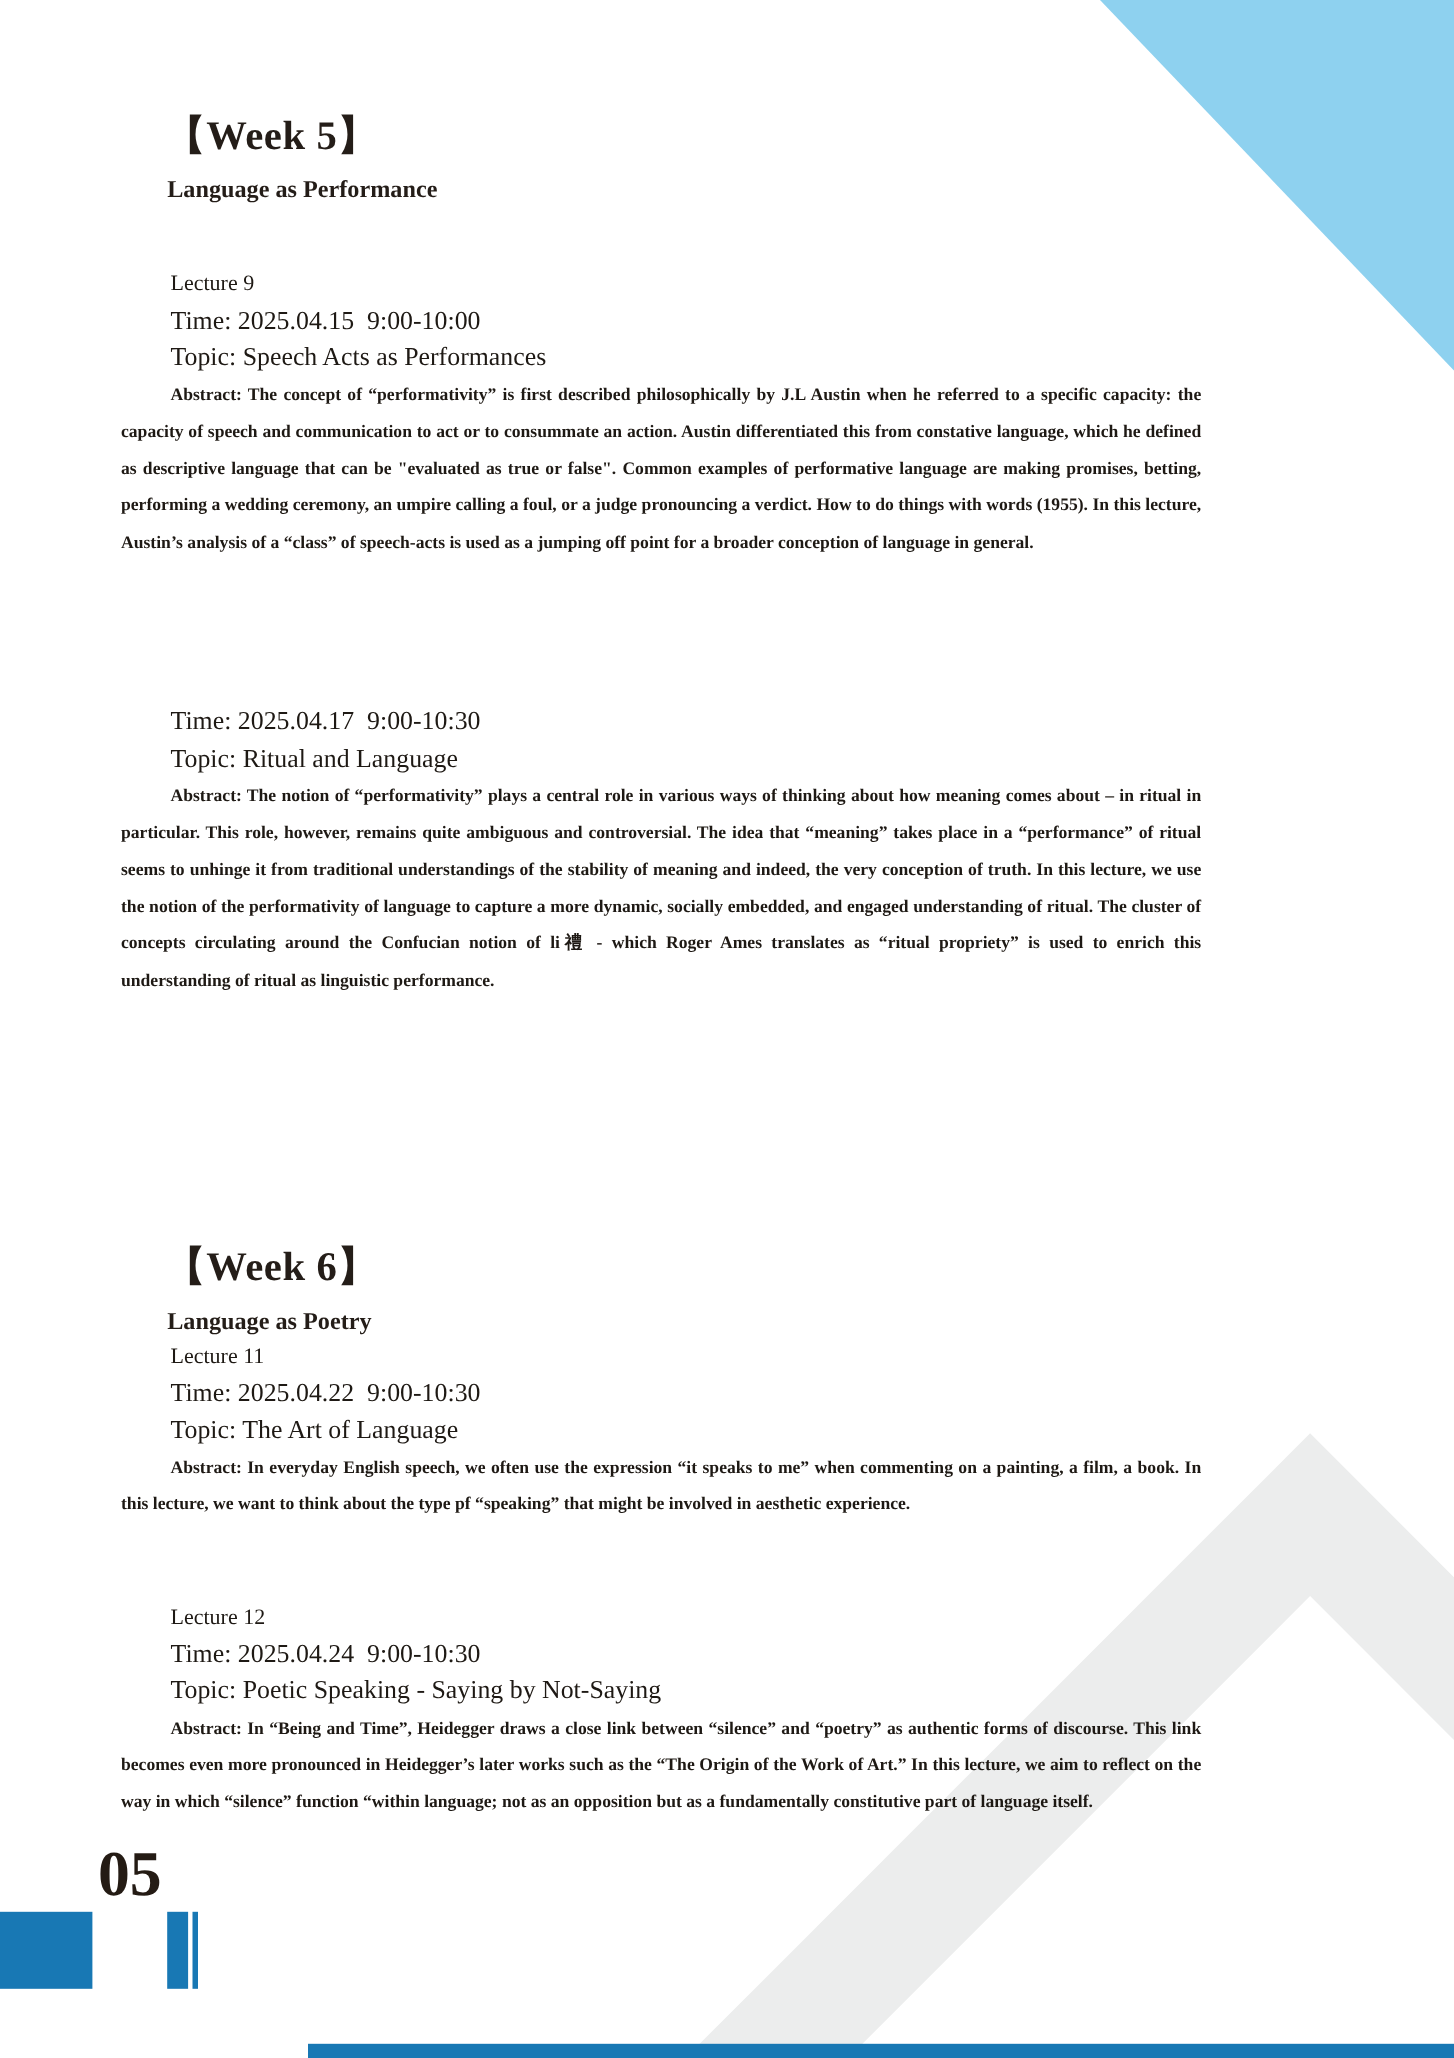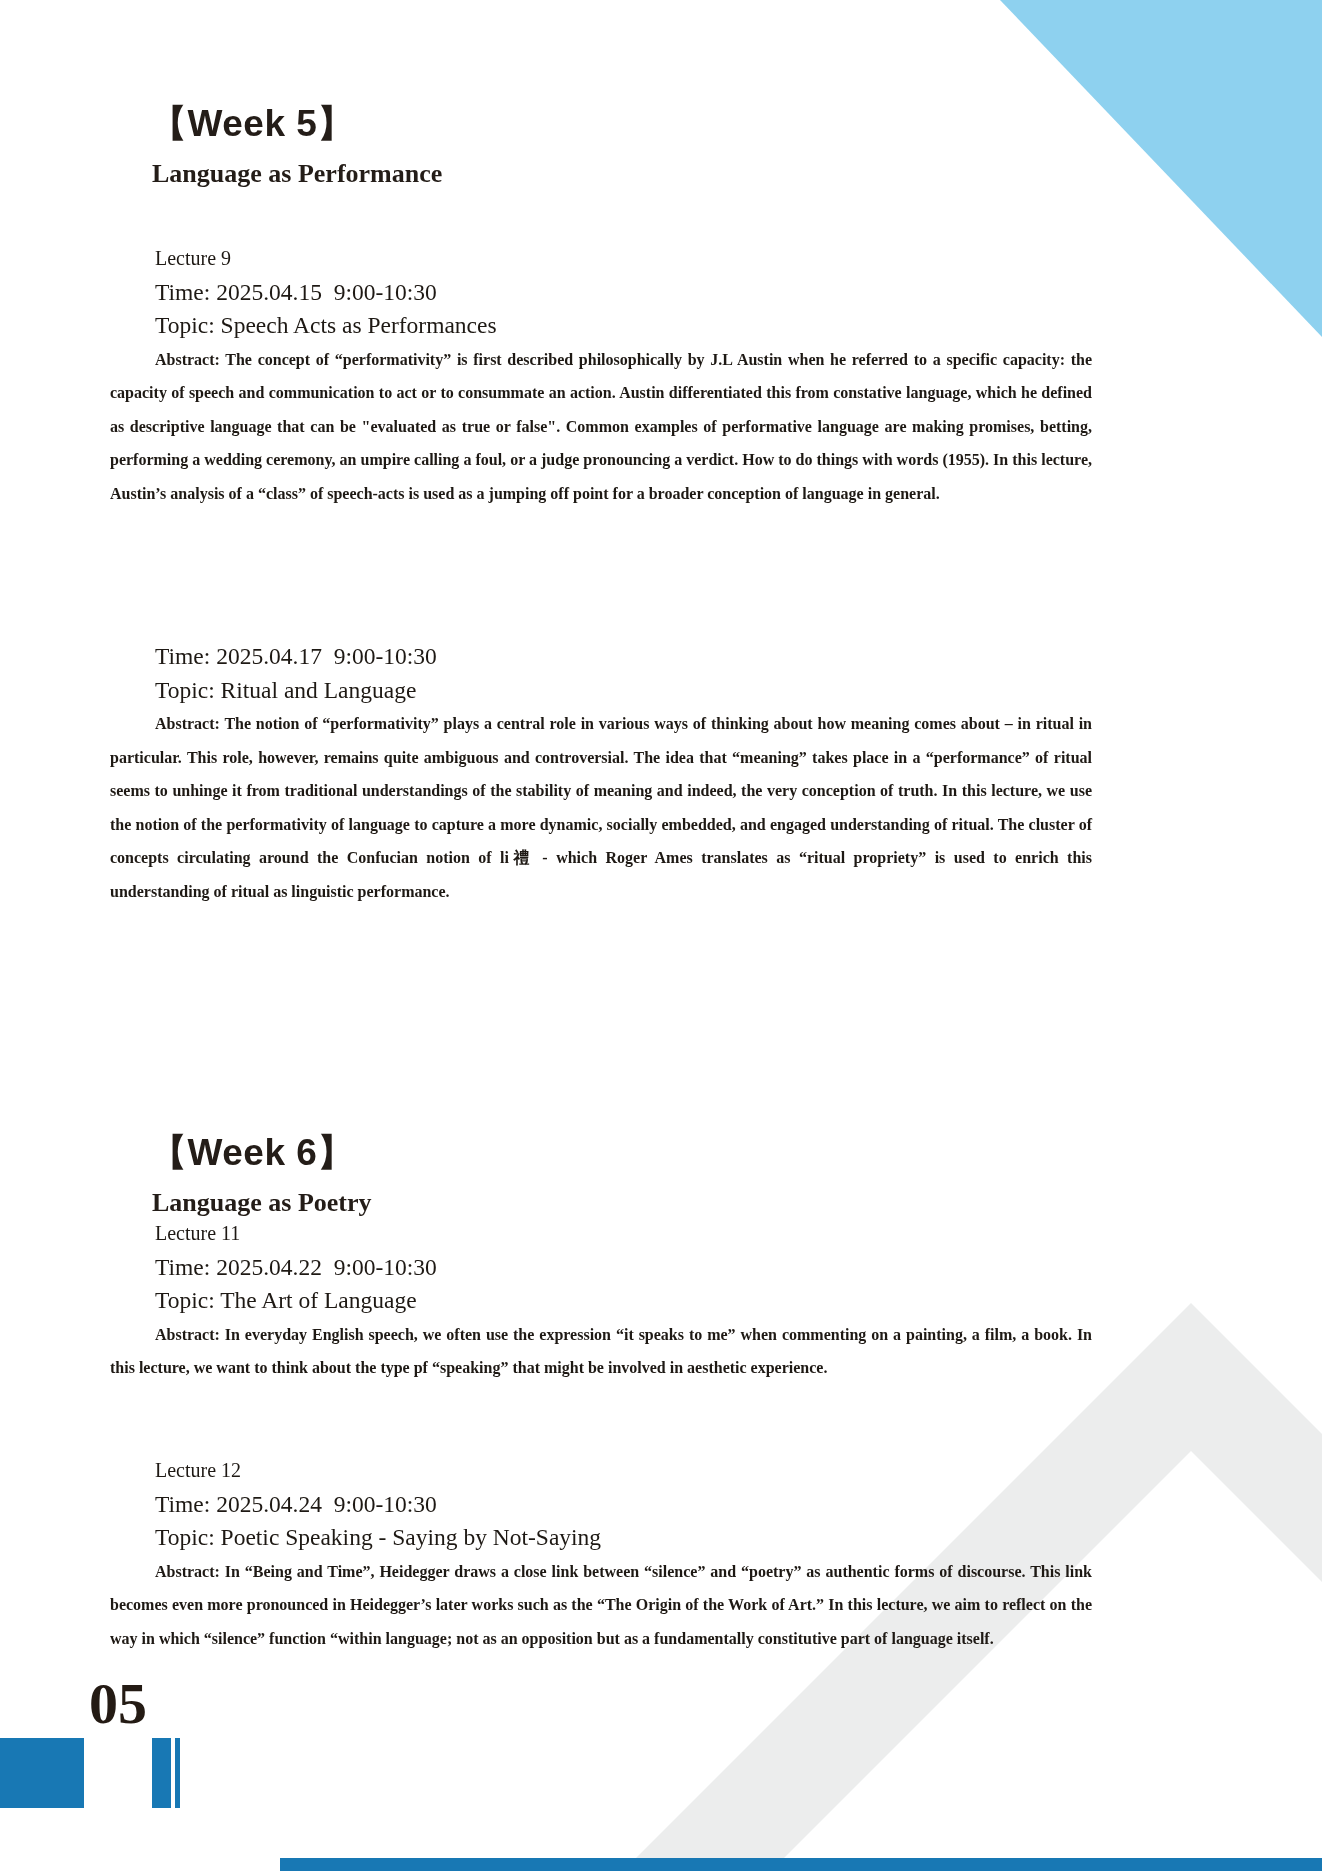--- a/index.html
+++ b/index.html
@@ -9,31 +9,31 @@
     background:#ffffff;
     overflow:hidden;
     font-family:"Liberation Serif", serif;
     color:#1e1914;
   }
   .deco { position:absolute; left:0; top:0; width:1322px; height:1871px; pointer-events:none; }
 
   .content-block { position:absolute; left:110px; width:982px; }
 
   .week-title {
-    font-family:Liberation Sans, sans-serif;
+    font-family:Liberation Serif, serif;
     font-weight:800;
     font-size:37px;
     line-height:1.1;
     padding-left:40px;
     color:#241d18;
     letter-spacing:0.5px;
   }
   .week-sub {
     font-weight:bold;
-    font-size:26px;
+    font-size:22px;
     line-height:1.1;
     padding-left:42px;
     margin-top:15px;
     color:#241d18;
   }
   .lecture-heading {
     font-weight:normal;
     font-size:20px;
     line-height:33.5px;
     padding-left:45px;
@@ -81,21 +81,21 @@
     <rect x="280" y="1858" width="1042" height="13" fill="#1878b4"></rect>
   </svg>
 
   <div class="content-block" style="top:104px">
     <div class="week-title">【Week 5】</div>
     <div class="week-sub">Language as Performance</div>
   </div>
 
   <div class="content-block" style="top:242px">
     <div class="lecture-heading">Lecture 9</div>
-    <div class="line">Time: 2025.04.15  9:00-10:30</div>
+    <div class="line">Time: 2025.04.15  9:00-10:00</div>
     <div class="line">Topic: Speech Acts as Performances</div>
     <div class="abstract">Abstract: The concept of “performativity” is first described philosophically by J.L Austin when he referred to a specific capacity: the capacity of speech and communication to act or to consummate an action. Austin differentiated this from constative language, which he defined as descriptive language that can be "evaluated as true or false". Common examples of performative language are making promises, betting, performing a wedding ceremony, an umpire calling a foul, or a judge pronouncing a verdict. How to do things with words (1955). In this lecture, Austin’s analysis of a “class” of speech-acts is used as a jumping off point for a broader conception of language in general.</div>
   </div>
 
   <div class="content-block" style="top:640px">
     <div class="line">Time: 2025.04.17  9:00-10:30</div>
     <div class="line">Topic: Ritual and Language</div>
     <div class="abstract">Abstract: The notion of “performativity” plays a central role in various ways of thinking about how meaning comes about – in ritual in particular. This role, however, remains quite ambiguous and controversial. The idea that “meaning” takes place in a “performance” of ritual seems to unhinge it from traditional understandings of the stability of meaning and indeed, the very conception of truth. In this lecture, we use the notion of the performativity of language to capture a more dynamic, socially embedded, and engaged understanding of ritual. The cluster of concepts circulating around the Confucian notion of li禮  - which Roger Ames translates as “ritual propriety” is used to enrich this understanding of ritual as linguistic performance.</div>
   </div>
 

